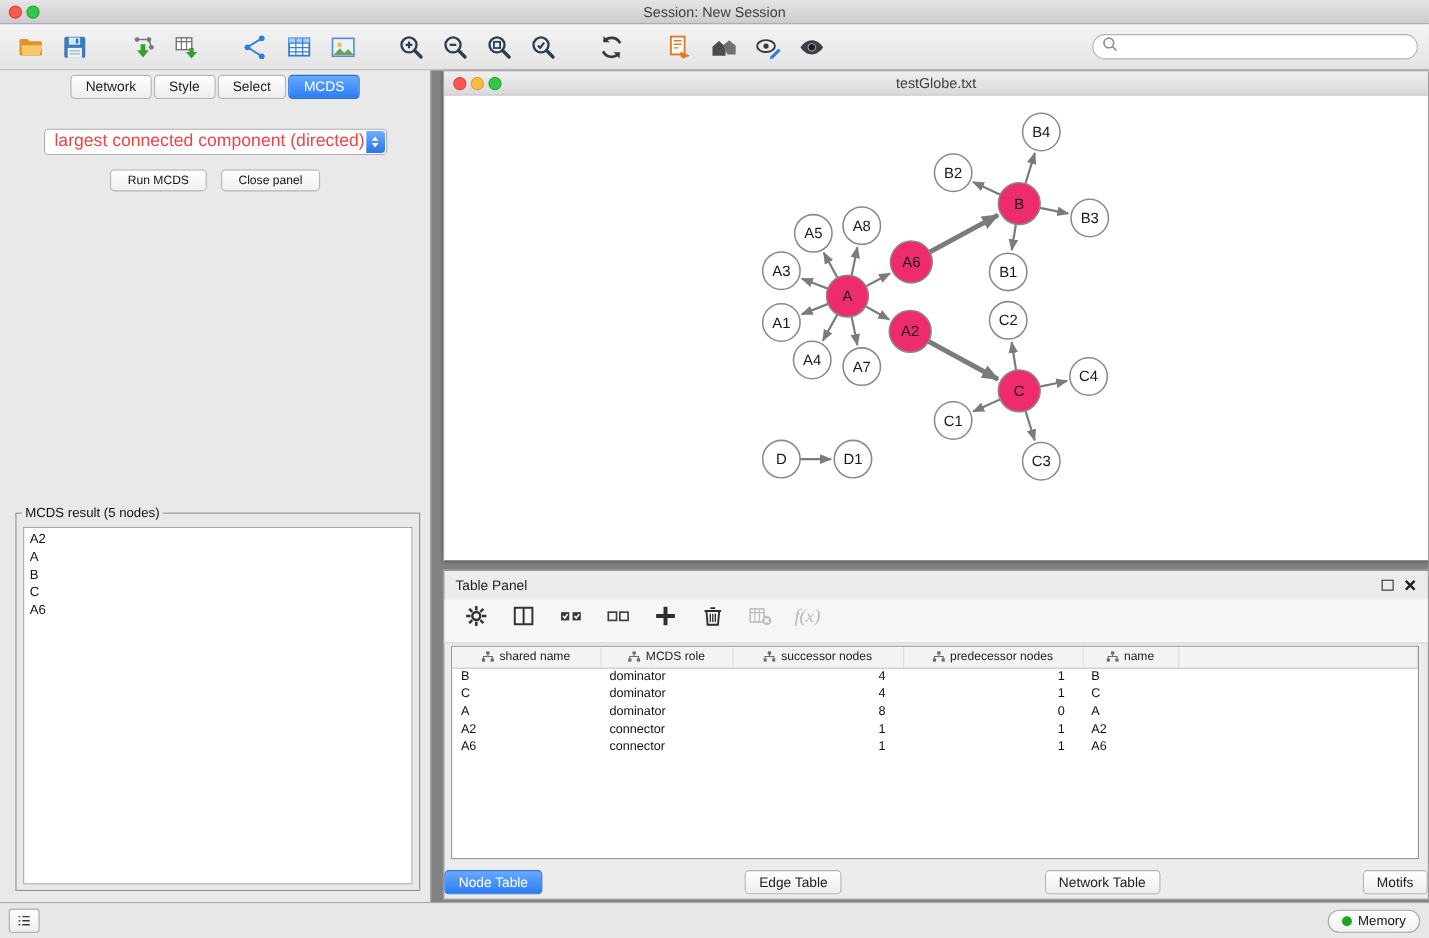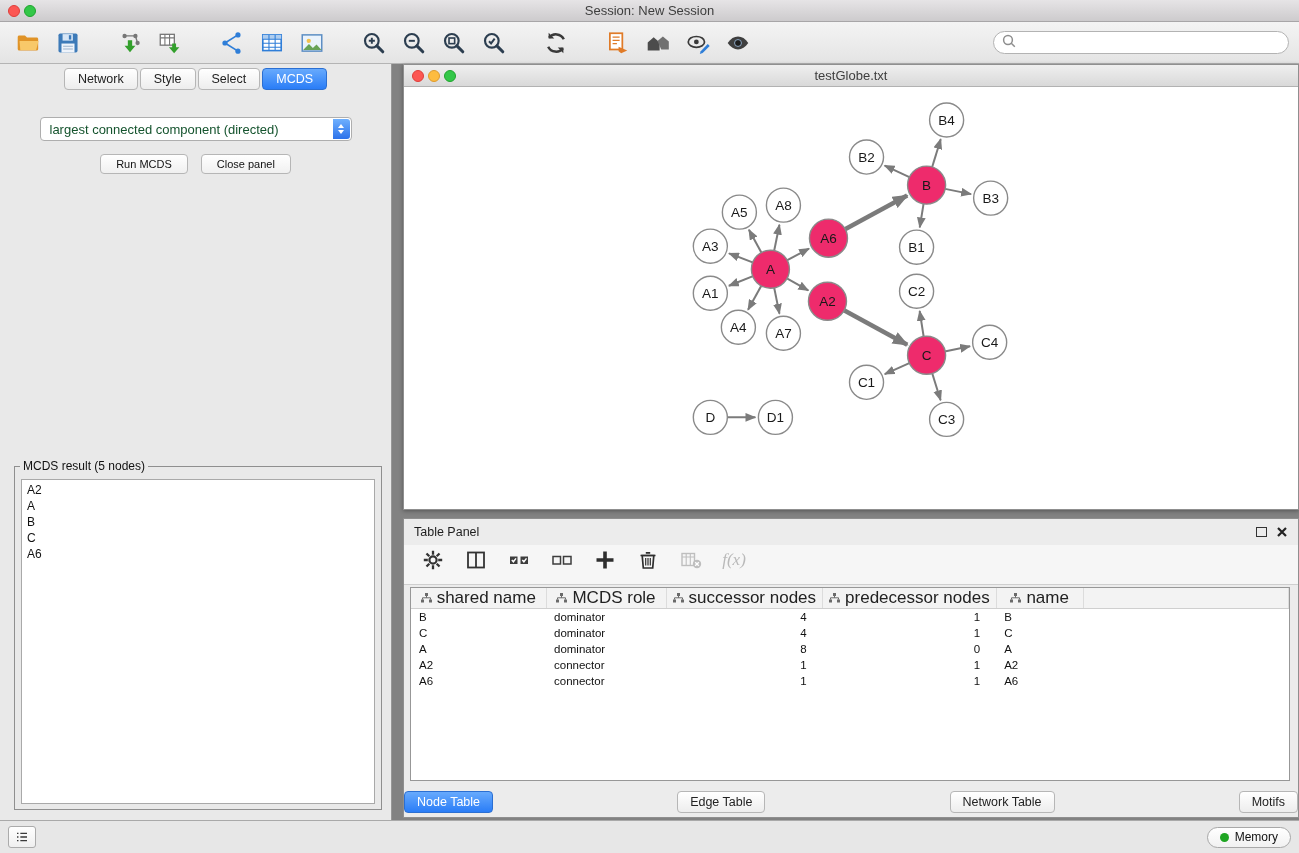--- a/index.html
+++ b/index.html
@@ -31,21 +31,21 @@
   .panel-header{height:26px;display:flex;align-items:center;padding:0 10px;font-size:12.5px;color:#1d1d1d}
   .panel-header .spacer{flex:1}
   .float-icon{width:11px;height:10px;border:1.5px solid #333;margin-right:9px;display:inline-block}
   .close-icon{width:12px;height:12px;display:inline-block}
   .cp-tabs{display:flex;justify-content:center;gap:2px;padding:4px 0 6px}
   .cp-tab{font-size:12.5px;padding:3px 13px;background:linear-gradient(#ffffff,#ededed);border:1px solid #b6b6b6;border-radius:4px;color:#222;cursor:pointer;font-family:"Liberation Sans",sans-serif}
   .cp-tab.active{background:linear-gradient(#67aafd,#2a7df7);border-color:#2b6fd2;color:#fff}
   .cp-opt{ text-align:center;margin-top:12px}
   .opt-label{font-size:12.5px;color:#111}
   .dropdown{position:relative;width:312px;height:24px;margin:9px auto 0;background:#fff;border:1px solid #aeaeae;border-radius:4px;display:flex;align-items:center;padding:0 22px 0 9px;cursor:pointer}
-  .dropdown .dd-value{font-size:13px;color:#14532d;white-space:nowrap}
+  .dropdown .dd-value{font-size:16px;color:#ef4444;white-space:nowrap}
   .dd-stepper{position:absolute;right:1px;top:1px;bottom:1px;width:17px;border-radius:0 3px 3px 0;background:linear-gradient(#6fb0fe,#2c72ea);display:flex;flex-direction:column;align-items:center;justify-content:center;gap:2px}
   .dd-stepper i{width:0;height:0;border-left:3.5px solid transparent;border-right:3.5px solid transparent;display:block}
   .dd-stepper .up{border-bottom:4px solid #fff}
   .dd-stepper .dn{border-top:4px solid #fff}
   .btn-row{display:flex;justify-content:center;gap:13px;margin-top:13px}
   .push-btn{font-size:11px;padding:3px 15px;background:linear-gradient(#ffffff,#f0f0f0);border:1px solid #b6b6b6;border-radius:4px;color:#111;cursor:pointer;font-family:"Liberation Sans",sans-serif}
   .result-group{margin:auto 9px 10px 14px;height:344px;border:1px solid #8f8f8f;position:relative}
   .result-legend{position:absolute;top:-8px;left:5px;background:#e9e9e9;padding:0 3px;font-size:12px;color:#111}
   .result-list{position:absolute;left:6px;right:6px;top:12px;bottom:5px;background:#fff;border:1px solid #a9a9a9;overflow:auto;padding:2px 0}
   .result-item{font-size:12px;color:#111;padding:1px 5px;line-height:14px}
@@ -60,21 +60,21 @@
   #graph-svg text{font-family:"Liberation Sans",sans-serif;font-size:13.5px;fill:#191919}
 
   
   .table-panel{margin:8px 0 2px 11px;flex:1;background:#ececec;border:1px solid #8f8f8f;display:flex;flex-direction:column;min-height:0}
   .tp-toolbar{height:40px;flex:0 0 40px;background:#f6f6f6;border-bottom:1px solid #cfcfcf;display:flex;padding:0 14px;gap:13px}
   .tp-btn{width:30px;height:30px;border:none;background:transparent;display:flex;align-items:center;justify-content:center;cursor:pointer}
   .tp-btn.disabled{opacity:.9;cursor:default}
   .fx-label{font-family:"Liberation Serif",serif;font-style:italic;font-size:17px;color:#b3b3b3}
   .table-wrap{flex:1;margin:2px 8px 6px 6px;background:#fff;border:1px solid #979797;overflow:auto;min-height:0}
   table{border-collapse:collapse;width:100%}
-  th{background:#f3f3f3;border-right:1px solid #dcdcdc;border-bottom:1px solid #cfcfcf;font-weight:normal;font-size:17px;color:#222;height:19px;padding:0 6px;white-space:nowrap}
+  th{background:#f3f3f3;border-right:1px solid #dcdcdc;border-bottom:1px solid #cfcfcf;font-weight:normal;font-size:11px;color:#222;height:19px;padding:0 6px;white-space:nowrap}
   th .th-inner{display:flex;align-items:center;justify-content:center;gap:5px}
   td{font-size:11.5px;color:#111;height:16px;padding:0 8px;white-space:nowrap}
   td.num{text-align:right;padding-right:16px}
   .tp-tabs{height:30px;flex:0 0 30px;display:flex;align-items:center;justify-content:space-between;gap:15px}
   .tp-tab{font-size:12.5px;padding:3px 12px;background:linear-gradient(#ffffff,#ededed);border:1px solid #b6b6b6;border-radius:4px;color:#222;cursor:pointer;font-family:"Liberation Sans",sans-serif}
   .tp-tab.active{background:linear-gradient(#67aafd,#2a7df7);border-color:#2b6fd2;color:#fff}
 
   
   .statusbar{height:33px;flex:0 0 33px;background:#e7e7e7;border-top:1px solid #a9a9a9;display:flex;align-items:center;padding:0 8px}
   .hamburger-btn{width:28px;height:22px;background:linear-gradient(#ffffff,#efefef);border:1px solid #ababab;border-radius:3px;display:flex;align-items:center;justify-content:center;cursor:pointer}

